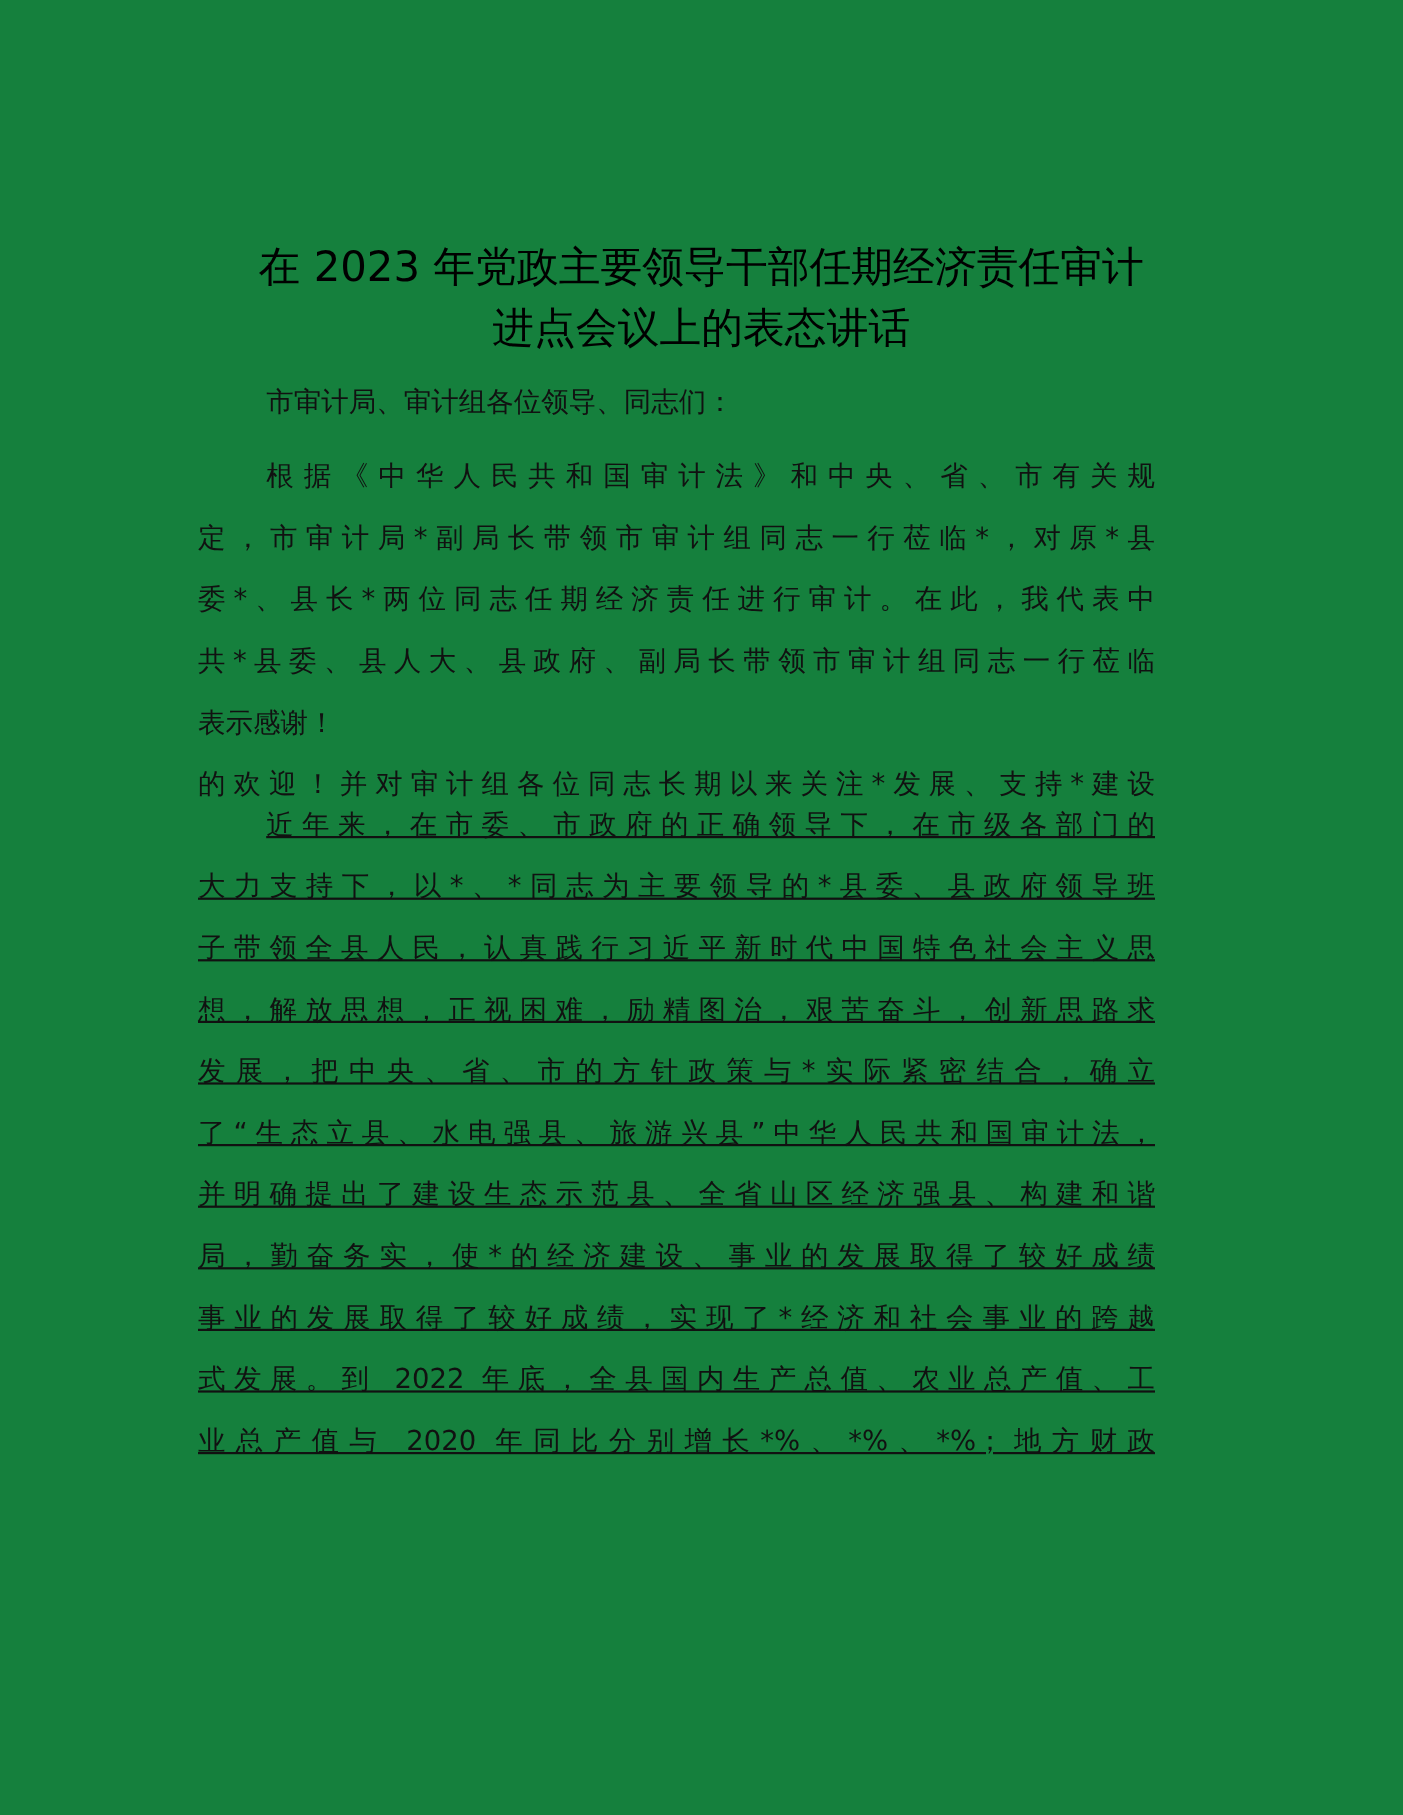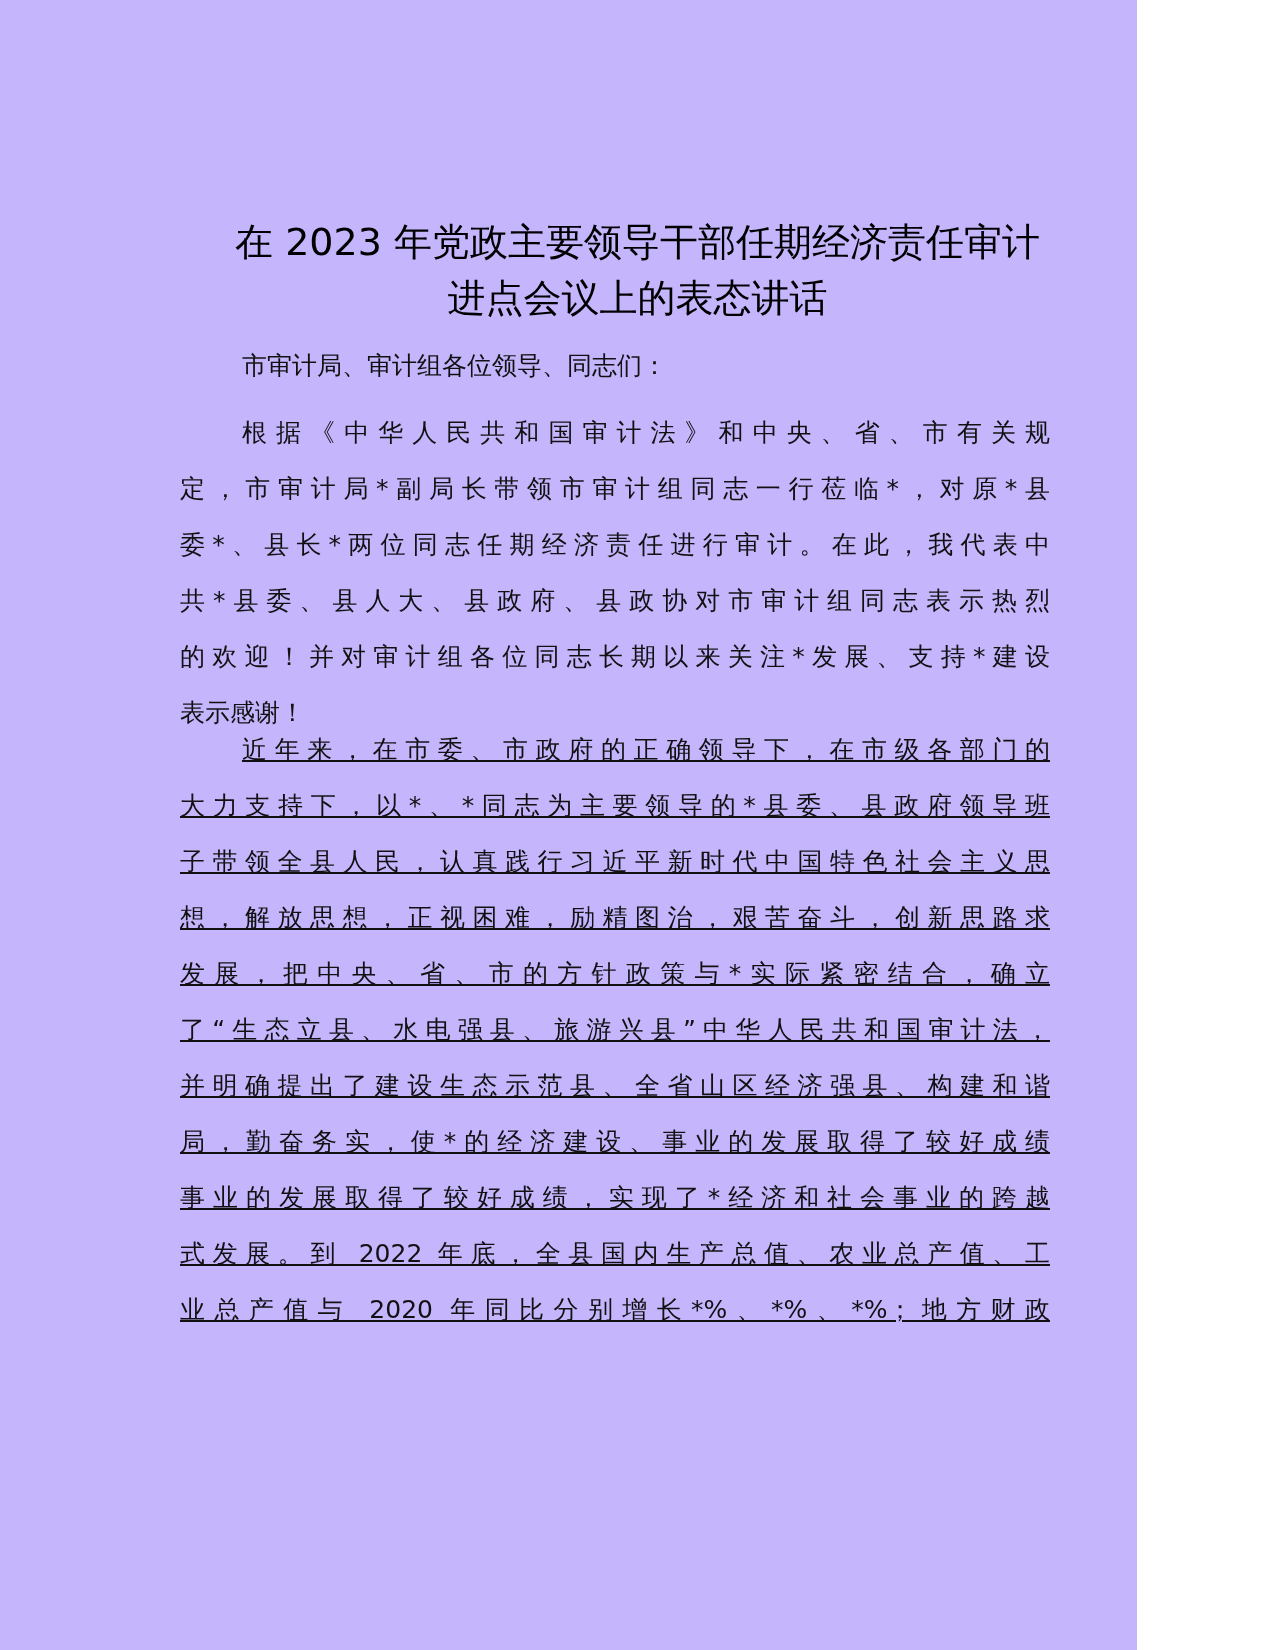--- a/index.html
+++ b/index.html
@@ -12,23 +12,23 @@
       height: 1650px;
       position: relative;
       overflow: hidden;
       font-family: "DejaVu Sans", "Liberation Sans", sans-serif;
       color: #111111;
     }
     .page {
       position: absolute;
       left: 0;
       top: 0;
-      width: 1137px;
+      width: 1275px;
       height: 1650px;
-      background: #c4b5fd;
+      background: #15803d;
     }
     .title {
       position: absolute;
       left: 150px;
       width: 975px;
       text-align: center;
       font-size: 38px;
       line-height: 56px;
       letter-spacing: 0px;
       color: #000000;
@@ -72,23 +72,23 @@
   <div class="title title-line2">进点会议上的表态讲话</div>
 
   <div class="body-text greeting">
     <span class="line last indent">市审计局、审计组各位领导、同志们：</span>
   </div>
 
   <div class="body-text para1">
     <span class="line indent">根据《中华人民共和国审计法》和中央、省、市有关规</span>
     <span class="line">定，市审计局*副局长带领市审计组同志一行莅临*，对原*县</span>
     <span class="line">委*、县长*两位同志任期经济责任进行审计。在此，我代表中</span>
-    <span class="line">共*县委、县人大、县政府、县政协对市审计组同志表示热烈</span>
+    <span class="line">共*县委、县人大、县政府、副局长带领市审计组同志一行莅临</span>
+    <span class="line last">表示感谢！</span>
     <span class="line">的欢迎！并对审计组各位同志长期以来关注*发展、支持*建设</span>
-    <span class="line last">表示感谢！</span>
   </div>
 
   <div class="body-text para2">
     <span class="line indent">近年来，在市委、市政府的正确领导下，在市级各部门的</span>
     <span class="line">大力支持下，以*、*同志为主要领导的*县委、县政府领导班</span>
     <span class="line">子带领全县人民，认真践行习近平新时代中国特色社会主义思</span>
     <span class="line">想，解放思想，正视困难，励精图治，艰苦奋斗，创新思路求</span>
     <span class="line">发展，把中央、省、市的方针政策与*实际紧密结合，确立</span>
     <span class="line">了“生态立县、水电强县、旅游兴县”中华人民共和国审计法，</span>
     <span class="line">并明确提出了建设生态示范县、全省山区经济强县、构建和谐</span>

